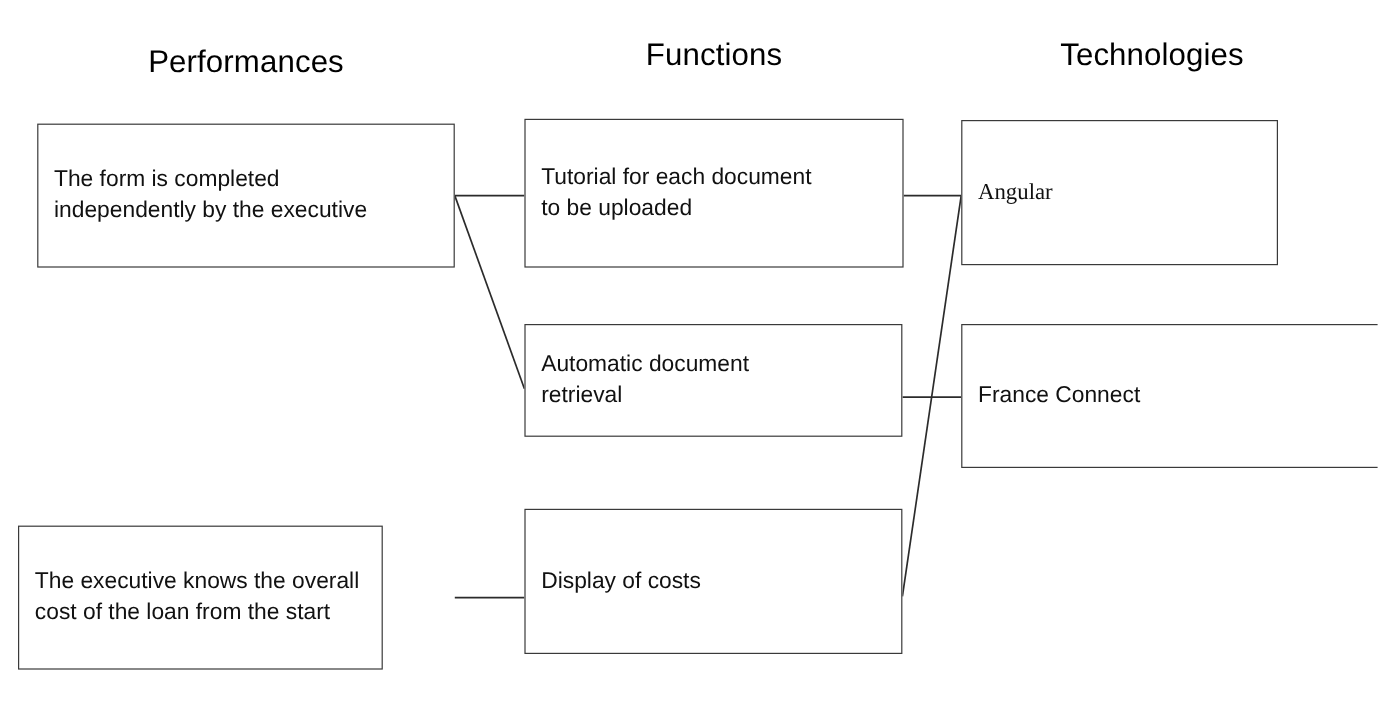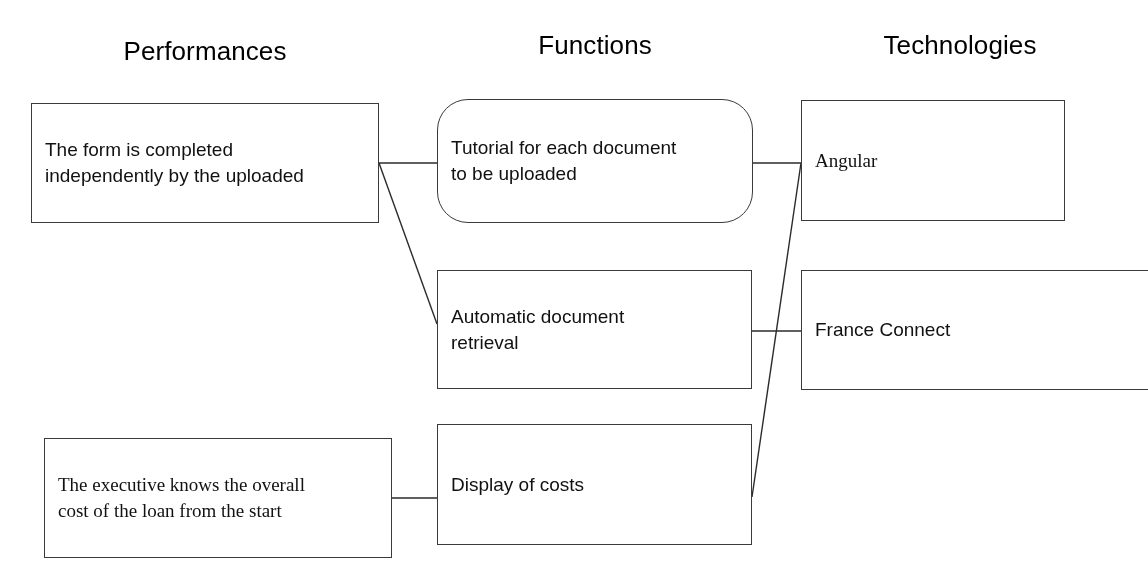--- a/index.html
+++ b/index.html
@@ -73,42 +73,42 @@
         <line x1="752" y1="497" x2="801" y2="163" stroke="#2b2b2b" stroke-width="1.4"></line>
       </g>
   </svg>
 
   <div class="column-header" style="left:205px; top:36px;">Performances</div>
   <div class="column-header" style="left:595px; top:30px;">Functions</div>
   <div class="column-header" style="left:960px; top:30px;text-align:right;">Technologies</div>
 
   <div class="node-box" style="left:31px; top:103px; width:348px; height:120px;">
     <span class="node-label">The form is completed
-independently by the uploaded</span>
+independently by the executive</span>
   </div>
 
-  <div class="node-box" style="left:437px; top:99px; width:316px; height:124px;border-radius:31px;">
+  <div class="node-box" style="left:437px; top:99px; width:316px; height:124px;">
     <span class="node-label">Tutorial for each document
 to be uploaded</span>
   </div>
 
   <div class="node-box" style="left:801px; top:100px; width:264px; height:121px;font-family:Liberation Serif, serif;">
     <span class="node-label">Angular</span>
   </div>
 
-  <div class="node-box" style="left:437px; top:270px; width:315px; height:119px;">
+  <div class="node-box" style="left:437px; top:270px; width:315px; height:94px;">
     <span class="node-label">Automatic document
 retrieval</span>
   </div>
 
   <div class="node-box" style="left:801px; top:270px; width:360px; height:120px;">
     <span class="node-label">France Connect</span>
   </div>
 
-  <div class="node-box" style="left:44px; top:438px; width:348px; height:120px;font-family:Liberation Serif, serif;">
+  <div class="node-box" style="left:15px; top:438px; width:304px; height:120px;">
     <span class="node-label">The executive knows the overall
 cost of the loan from the start</span>
   </div>
 
   <div class="node-box" style="left:437px; top:424px; width:315px; height:121px;">
     <span class="node-label">Display of costs</span>
   </div>
 
 </div>
 

